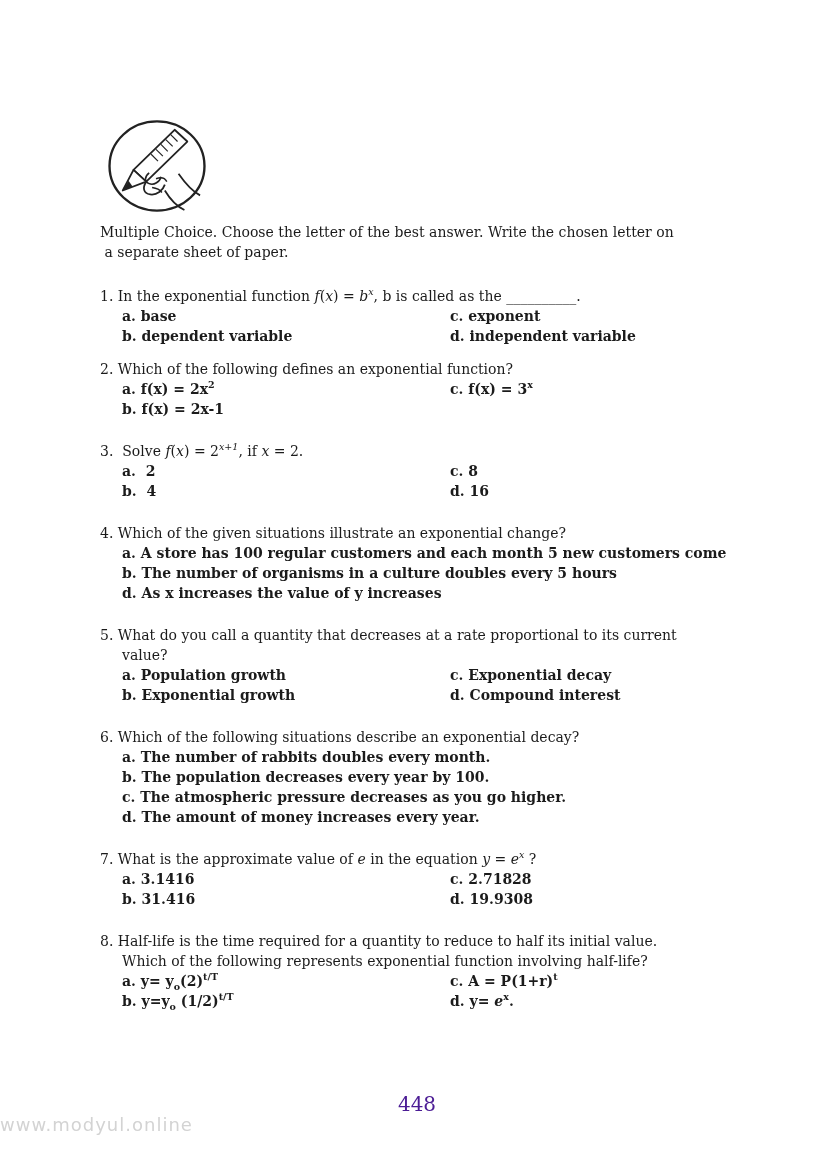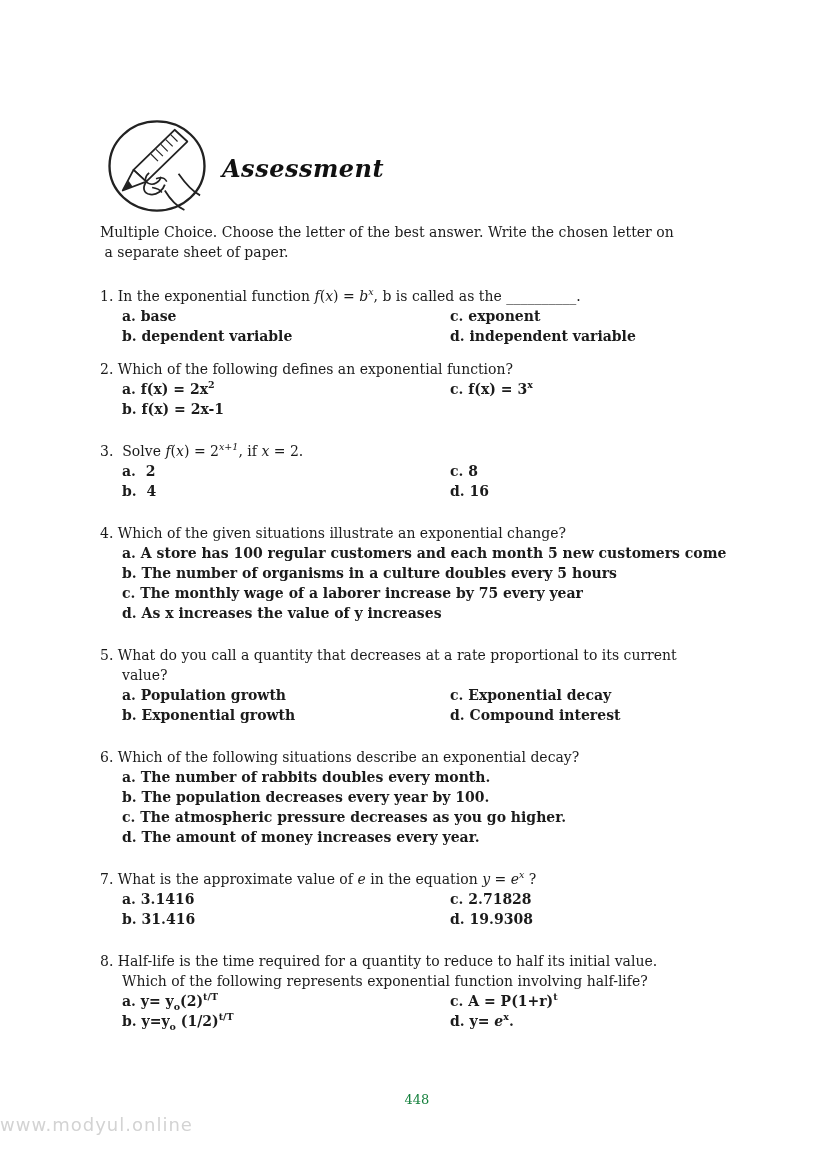--- a/index.html
+++ b/index.html
@@ -61,22 +61,22 @@
   }
   .opt { white-space: pre-wrap; }
   sup { font-size: 0.68em; line-height: 0; }
   sub { font-size: 0.68em; line-height: 0; }
   .it { font-style: italic; }
   .footer-pagenum {
     position: absolute;
     left: 8px; right: 0;
     top: 1092px;
     text-align: center;
-    font-size: 13px;
-    color: #15803d;
+    font-size: 20px;
+    color: #4c1d95;
   }
   .watermark {
     position: absolute;
     left: 0; right: 18px;
     top: 1114px;
     text-align: left;
     font-size: 18px;
     letter-spacing: 1px;
     color: #d3d3d3;
     font-family: "DejaVu Sans", sans-serif;
@@ -105,21 +105,20 @@
 
           <path d="M44,55 C39,59 39,64 44,66 C49,68 55,64 56,59" fill="none" stroke="#222" stroke-width="1.6"></path>
           <path d="M41,64 C37,70 38,76 45,77 C52,78 58,73 60,67" fill="none" stroke="#222" stroke-width="1.8"></path>
           <path d="M51,61 q8,-3 11,3" fill="none" stroke="#222" stroke-width="1.5"></path>
           <path d="M47,70 q7,1 10,5" fill="none" stroke="#222" stroke-width="1.5"></path>
 
           <path d="M60,73 C66,83 72,89 80,93" fill="none" stroke="#222" stroke-width="1.8"></path>
           <path d="M74,56 C81,66 88,74 96,78" fill="none" stroke="#222" stroke-width="1.8"></path>
         </svg>
       </div>
-      <div class="title">Assessment</div>
     </div>
 
     <div class="instructions">Multiple Choice. Choose the letter of the best answer. Write the chosen letter on
  a separate sheet of paper.</div>
 
     <div>
         <div class="question tight">
           <div class="q-text"><span class="q-num">1.</span> <span><span>In the exponential function </span><span class="it">f</span><span>(</span><span class="it">x</span><span>) = </span><span class="it">b</span><sup class="it">x</sup><span>, b is called as the __________.</span></span></div>
           <div class="opts cols">
             <div class="opt"><span>a.</span> <span><span>base</span></span></div>
@@ -143,21 +142,20 @@
             <div class="opt"><span>c.</span> <span><span>8</span></span></div>
             <div class="opt"><span>b.</span> <span><span> 4</span></span></div>
             <div class="opt"><span>d.</span> <span><span>16</span></span></div>
           </div>
         </div>
         <div class="question">
           <div class="q-text"><span class="q-num">4.</span> <span><span>Which of the given situations illustrate an exponential change?</span></span></div>
           <div class="opts stack">
             <div class="opt"><span>a.</span> <span><span>A store has 100 regular customers and each month 5 new customers come</span></span></div>
             <div class="opt"><span>b.</span> <span><span>The number of organisms in a culture doubles every 5 hours</span></span></div>
-            <div class="opt"><span>c.</span> <span><span>The monthly wage of a laborer increase by 75 every year</span></span></div>
             <div class="opt"><span>d.</span> <span><span>As x increases the value of y increases</span></span></div>
           </div>
         </div>
         <div class="question">
           <div class="q-text"><span class="q-num">5.</span> <span><span>What do you call a quantity that decreases at a rate proportional to its current
 value?</span></span></div>
           <div class="opts cols">
             <div class="opt"><span>a.</span> <span><span>Population growth</span></span></div>
             <div class="opt"><span>c.</span> <span><span>Exponential decay</span></span></div>
             <div class="opt"><span>b.</span> <span><span>Exponential growth</span></span></div>

